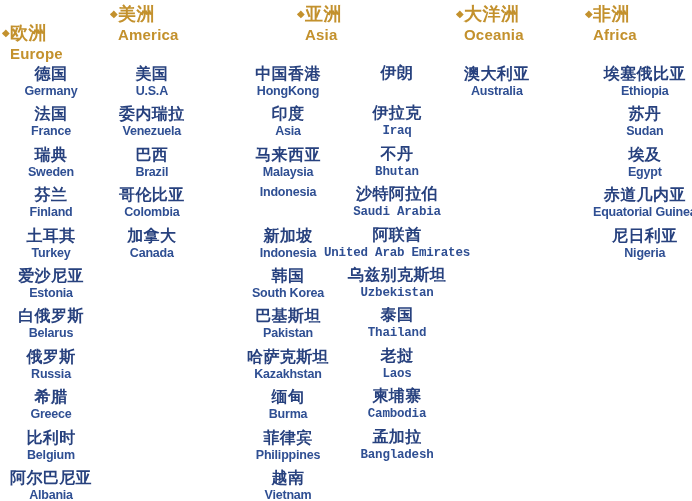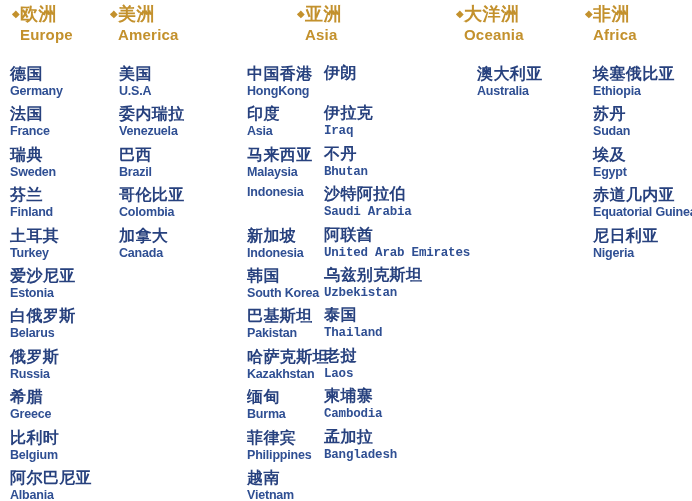--- a/index.html
+++ b/index.html
@@ -42,39 +42,40 @@
     letter-spacing: 0.2px;
   }
   .country-col {
     position: absolute;
     top: 64px;
     white-space: nowrap;
   }
   .country {
     height: 35px;
     margin-bottom: 5.4px;
+    text-align: center;
   }
   .country .czh {
     font-size: 16px;
     line-height: 20px;
     letter-spacing: 0.4px;
     color: var(--zh, #27417E);
   }
   .country .cen {
     font-size: 12.5px;
     line-height: 15px;
     letter-spacing: -0.2px;
     color: var(--en, #2F4F93);
   }
 </style>
 </head>
 <body>
 
 <div class="board" id="board">
-    <div class="continent-header" style="left: 12px;">
+    <div class="continent-header" style="left: 2px; margin-top: 19px;">
       <div class="line1"><span class="diamond">◆</span><span class="hzh">欧洲</span></div>
       <div class="hen">Europe</div>
     </div>
     <div class="country-col" style="left: 10px;">
       <div class="country">
         <div class="czh">德国</div>
         <div class="cen">Germany</div>
       </div>
       <div class="country">
         <div class="czh">法国</div>
@@ -230,21 +231,21 @@
       </div>
       <div class="country">
         <div class="czh">孟加拉</div>
         <div class="cen">Bangladesh</div>
       </div>
     </div>
     <div class="continent-header" style="left: 456px;">
       <div class="line1"><span class="diamond">◆</span><span class="hzh">大洋洲</span></div>
       <div class="hen">Oceania</div>
     </div>
-    <div class="country-col" style="left: 464px; margin-left: 13px;">
+    <div class="country-col" style="left: 464px;">
       <div class="country">
         <div class="czh">澳大利亚</div>
         <div class="cen">Australia</div>
       </div>
     </div>
     <div class="continent-header" style="left: 585px;">
       <div class="line1"><span class="diamond">◆</span><span class="hzh">非洲</span></div>
       <div class="hen">Africa</div>
     </div>
     <div class="country-col" style="left: 593px;">

